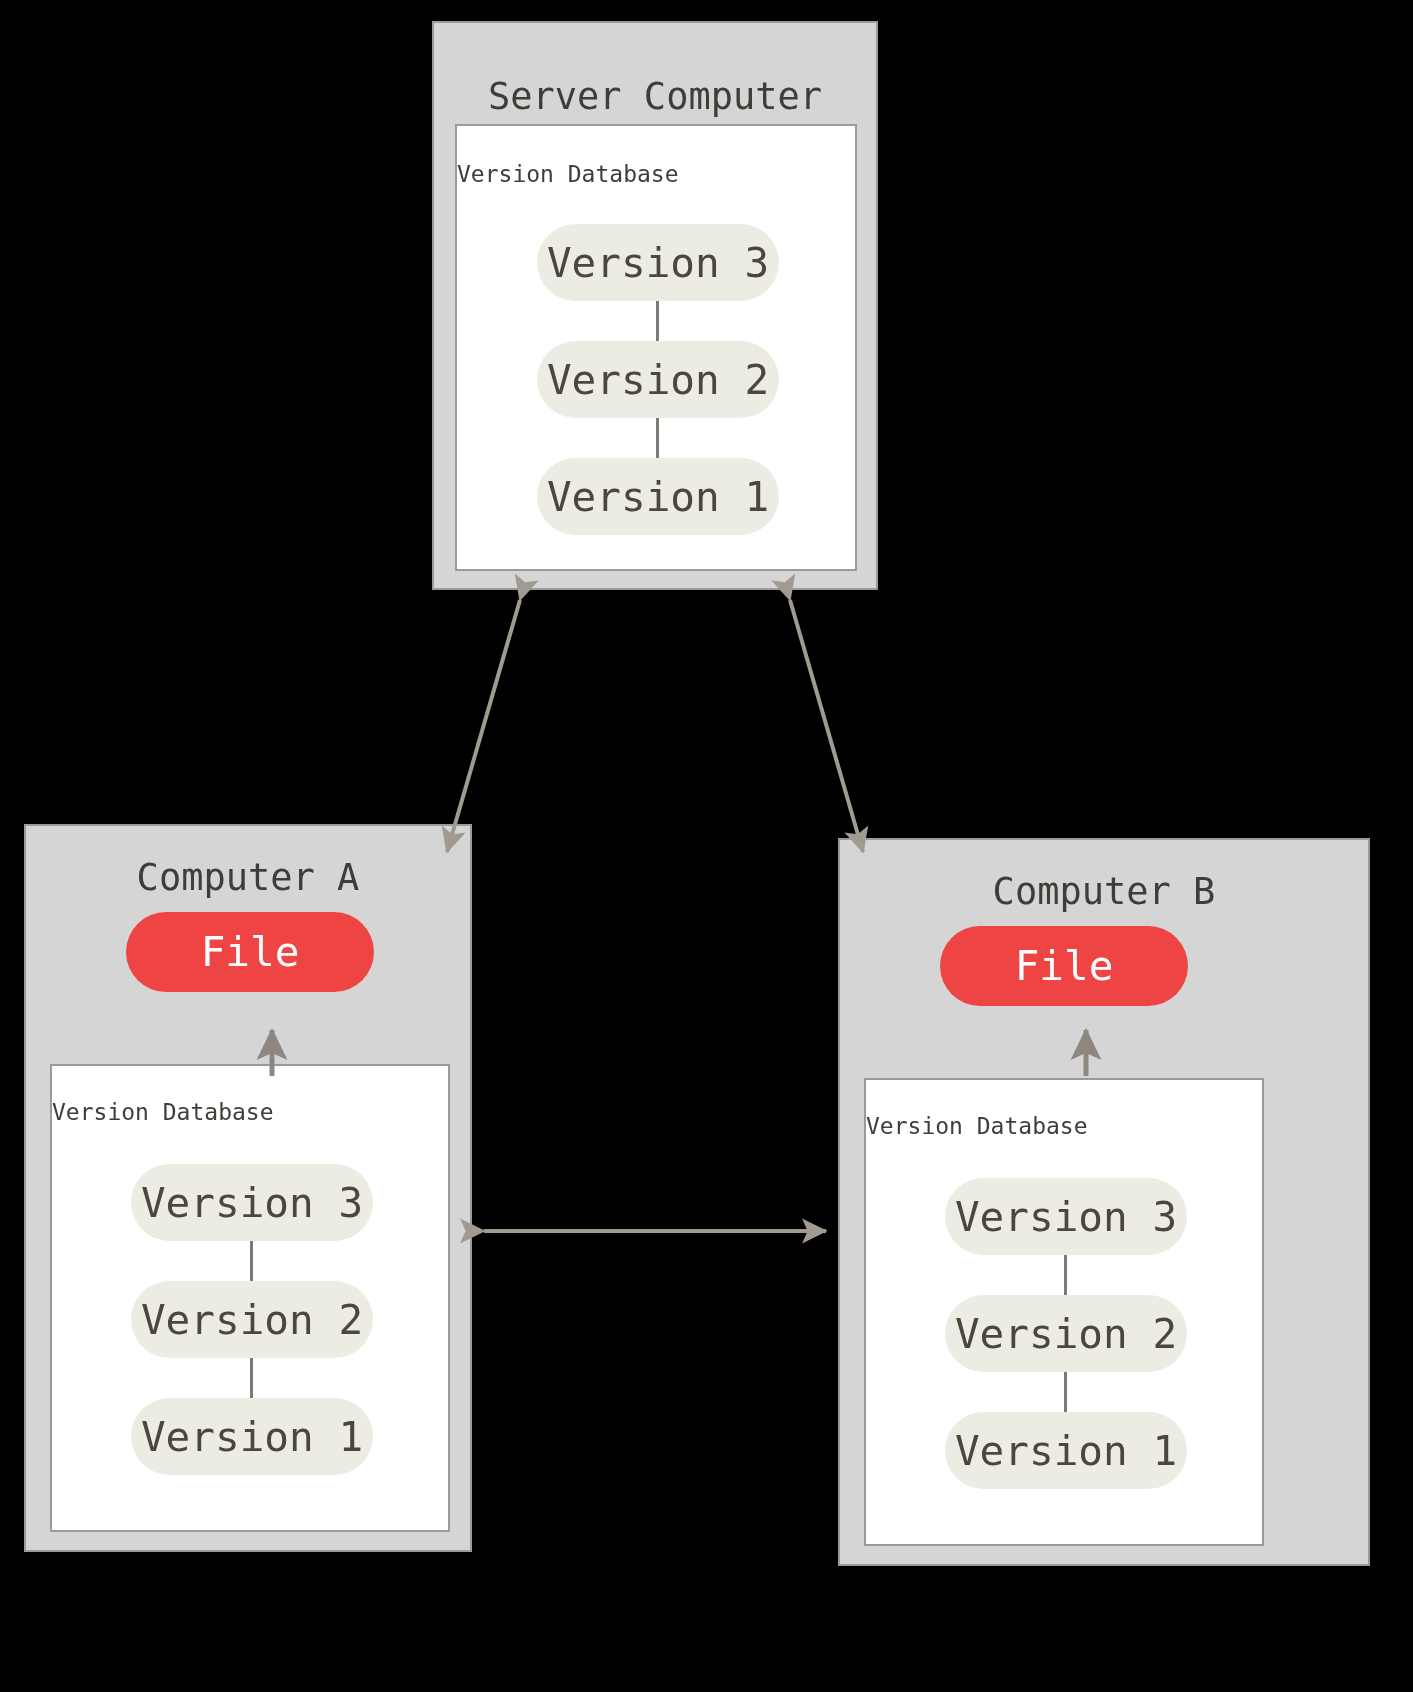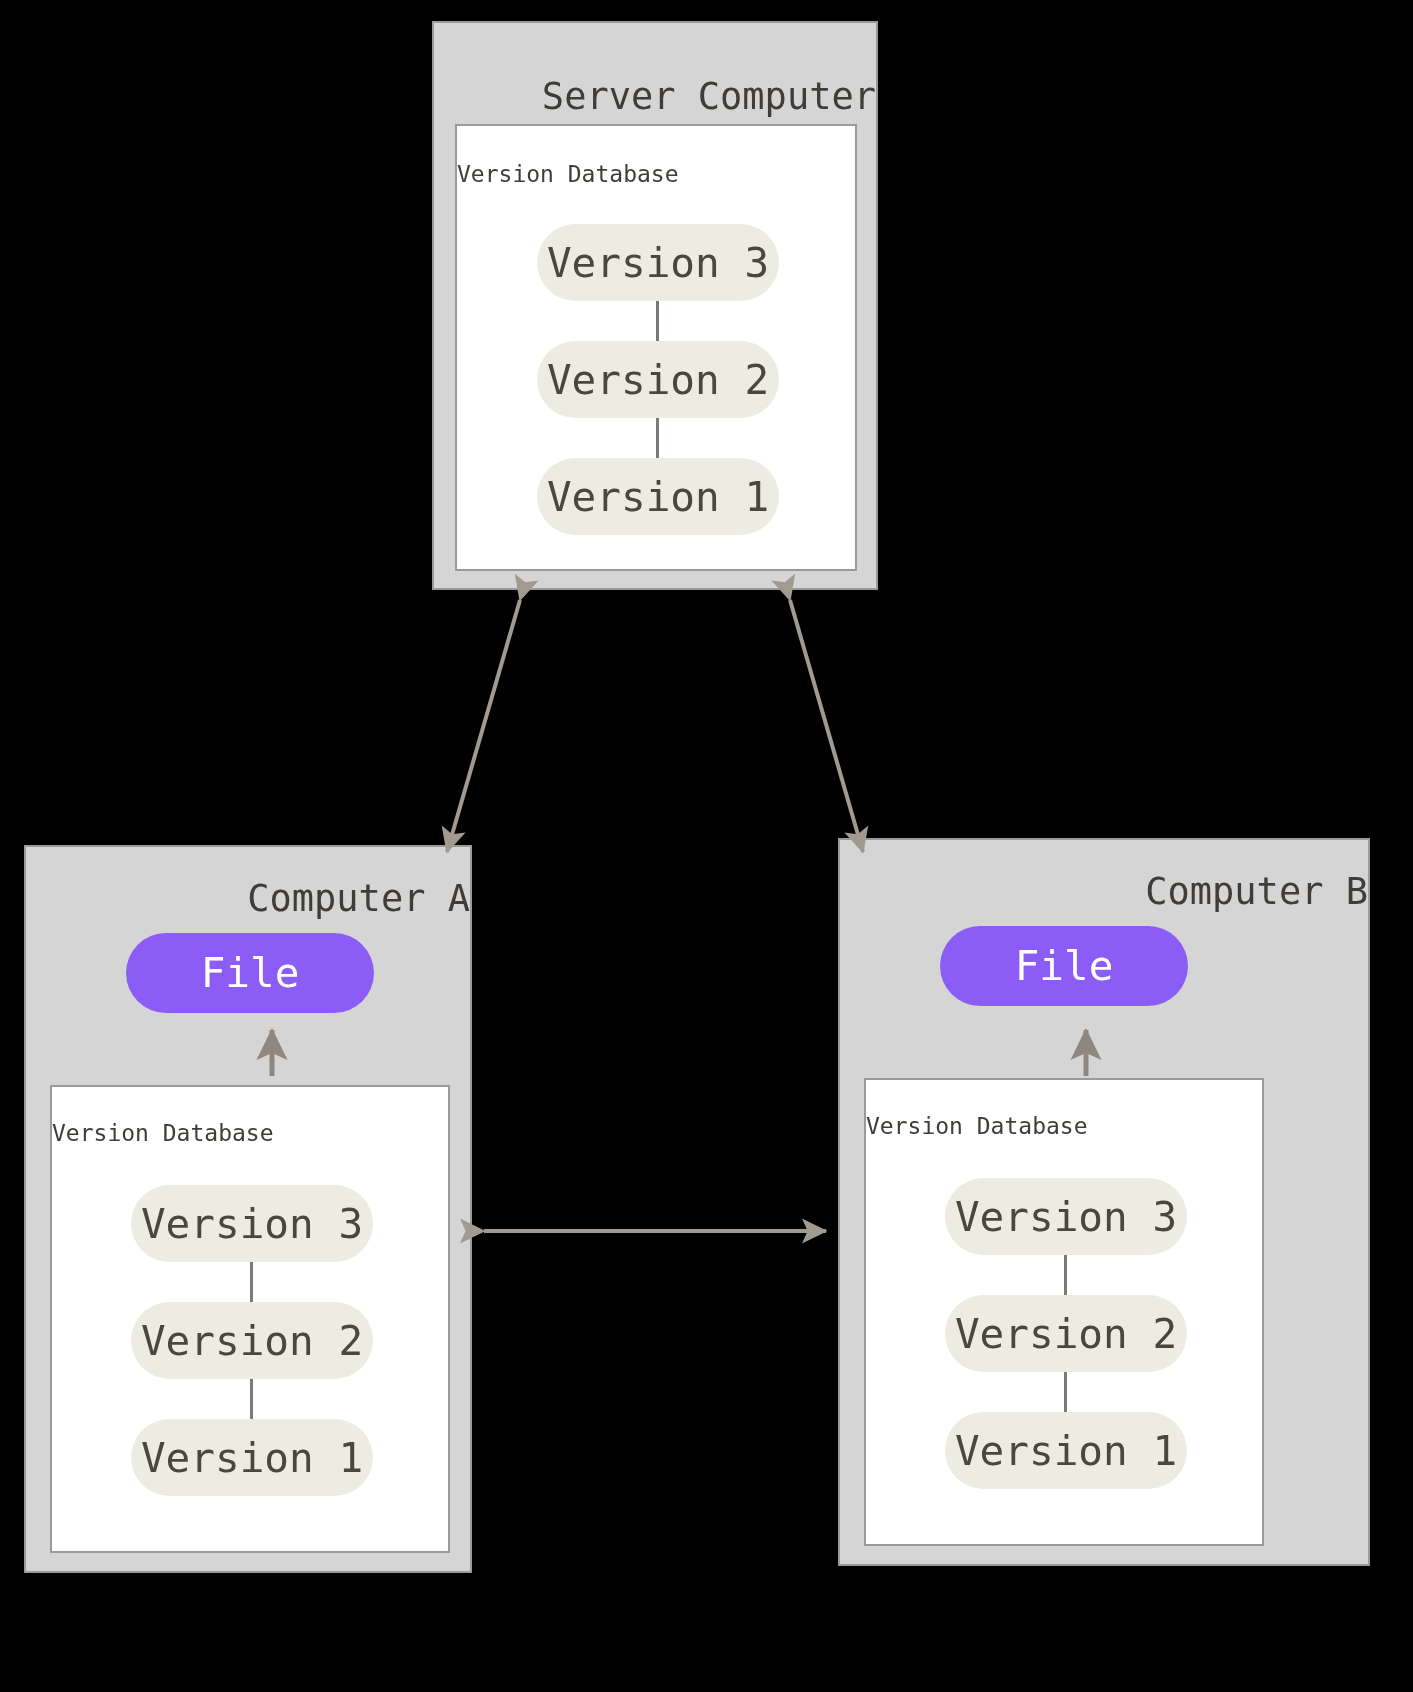--- a/index.html
+++ b/index.html
@@ -27,21 +27,21 @@
   .machine {
     position: absolute;
     background: #d5d5d5;
     border: 2px solid #9a9a9a;
     box-sizing: border-box;
   }
   .machine-title {
     position: absolute;
     left: 0;
     width: 100%;
-    text-align: right;
+    text-align: center;
     color: #403c38;
     font-size: 37px;
     letter-spacing: 0px;
     white-space: nowrap;
   }
 
   
   .vdb {
     position: absolute;
     background: #ffffff;
@@ -67,21 +67,21 @@
     box-sizing: border-box;
     color: #4a4740;
     font-size: 41px;
     white-space: nowrap;
   }
   .pill.version {
     background: #edece2;
     border-radius: 999px;
   }
   .pill.file {
-    background: #8b5cf6;
+    background: #ef4444;
     border-radius: 999px;
     color: #ffffff;
   }
 
   
   .vlink {
     position: absolute;
     width: 3px;
     background: #7d7a74;
   }
@@ -115,21 +115,21 @@
         <span>Version 2</span>
       </div>
       <div class="vlink" style="left:199px; top:292px; height:42px;"></div>
 
       <div class="pill version" style="left:80px; top:332px; width:242px; height:77px;">
         <span>Version 1</span>
       </div>
     </div>
   </div>
 
-  <div class="machine" style="left:24px; top:845px; width:448px; height:728px;">
+  <div class="machine" style="left:24px; top:824px; width:448px; height:728px;">
     <div class="machine-title" style="top:30px;">Computer A</div>
 
     <div class="pill file" style="left:100px; top:86px; width:248px; height:80px;">
       <span>File</span>
     </div>
 
     <div class="vdb" style="left:24px; top:238px; width:400px; height:468px;">
       <div class="vdb-title" style="top:33px;">Version Database</div>
 
       <div class="pill version" style="left:79px; top:98px; width:242px; height:77px;">

